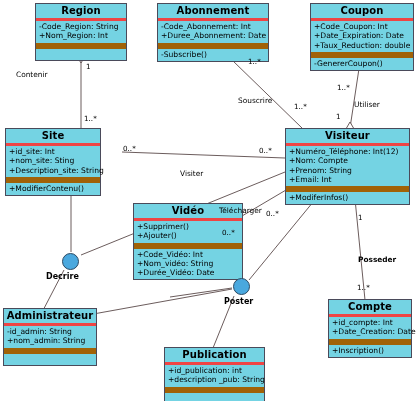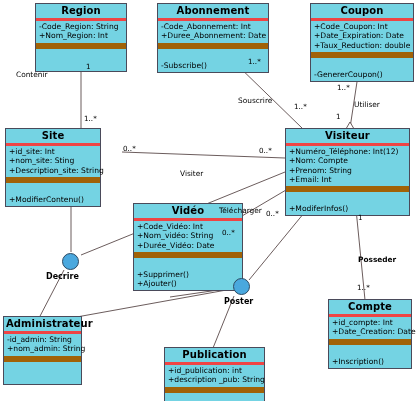--- a/index.html
+++ b/index.html
@@ -8,21 +8,21 @@
   #diagram{position:relative;width:416px;height:401px;background:#fff;}
 
   svg.edges{position:absolute;left:0;top:0;width:416px;height:401px;overflow:visible;}
 
   .umlclass{position:absolute;box-sizing:border-box;border:1px solid #4a4a5a;
             background:#74d3e3;color:#000;}
   .umlclass .cname{font-weight:bold;font-size:10px;text-align:center;
                    padding:2px 2px 2px 2px;border-bottom:3px solid #ef4444;
                    line-height:10px;letter-spacing:.1px;}
   .umlclass .sect{border-bottom:6px solid #a16207;padding:1px 3px 2px 3px;}
-  .umlclass .sect:last-child{border-bottom:none;margin-top:11px;}
+  .umlclass .sect:last-child{border-bottom:none;}
   .umlclass .row{font-size:7.6px;line-height:9.3px;white-space:nowrap;}
   .umlclass .sect.empty{height:8px;}
 
   .edgelabel{position:absolute;font-size:7.4px;color:#000;white-space:nowrap;}
   .edgelabel.bold{font-weight:bold;font-size:8px;}
   .mult{position:absolute;font-size:7.2px;color:#000;white-space:nowrap;}
 
   .assocnode{position:absolute;width:17px;height:17px;border-radius:50%;
              background:#4aa8de;border:1px solid #2d4a63;box-sizing:border-box;}
 </style>
@@ -116,31 +116,31 @@
       <div class="row">+Email: Int</div>
     </div>
     <div class="sect">
       <div class="row">+ModiferInfos()</div>
     </div>
   </div>
 
   <div class="umlclass" style="left:133px;top:203px;width:110px;">
     <div class="cname">Vidéo</div>
     <div class="sect">
+      <div class="row">+Supprimer()</div>
+      <div class="row">+Ajouter()</div>
+    </div>
+    <div class="sect">
       <div class="row">+Code_Vidéo: Int</div>
       <div class="row">+Nom_vidéo: String</div>
       <div class="row">+Durée_Vidéo: Date</div>
     </div>
-    <div class="sect">
-      <div class="row">+Supprimer()</div>
-      <div class="row">+Ajouter()</div>
-    </div>
   </div>
 
-  <div class="umlclass" style="left:3px;top:316px;width:79px;">
+  <div class="umlclass" style="left:3px;top:308px;width:94px;">
     <div class="cname">Administrateur</div>
     <div class="sect">
       <div class="row">-id_admin: String</div>
       <div class="row">+nom_admin: String</div>
     </div>
     <div class="sect empty"></div>
   </div>
 
   <div class="umlclass" style="left:164px;top:347px;width:101px;">
     <div class="cname">Publication</div>

